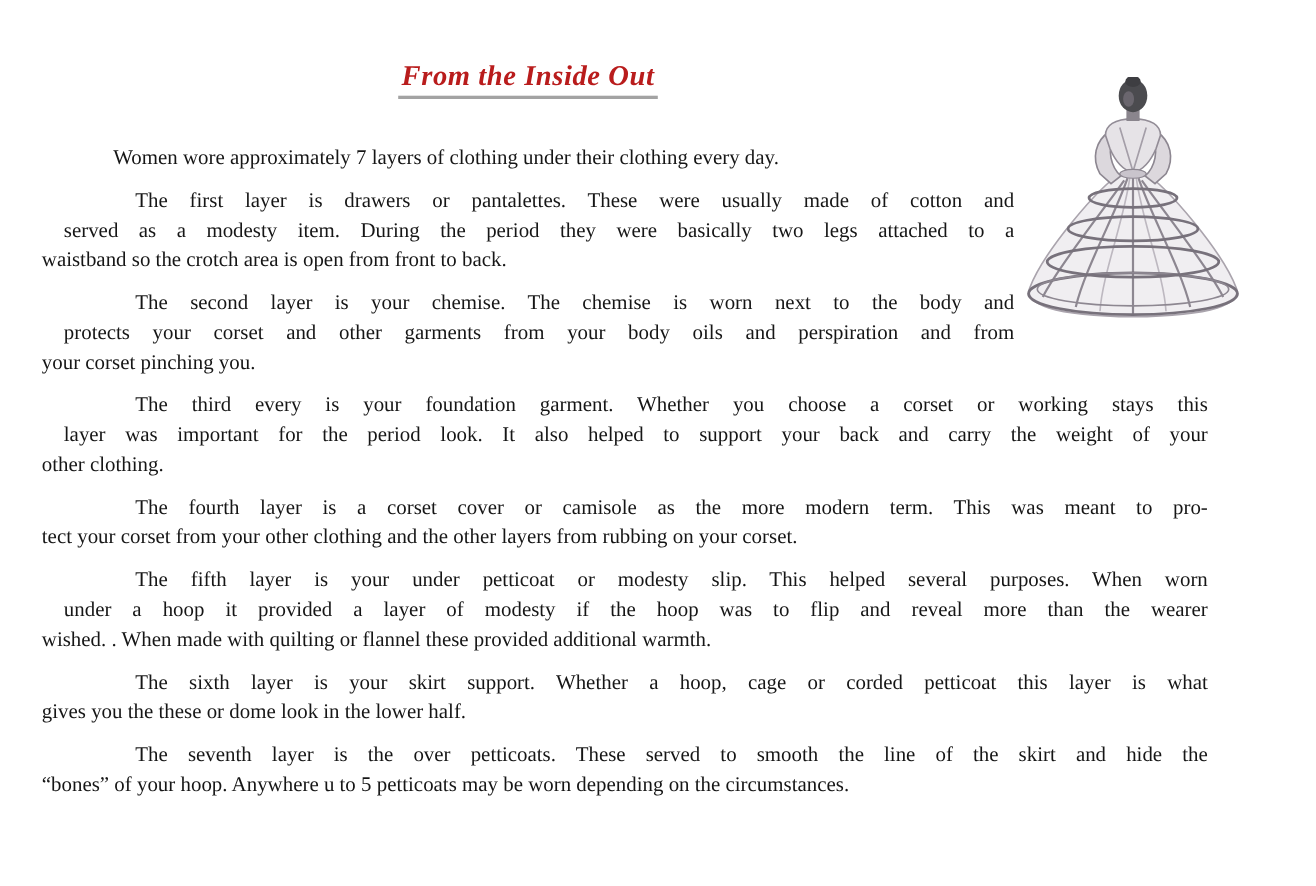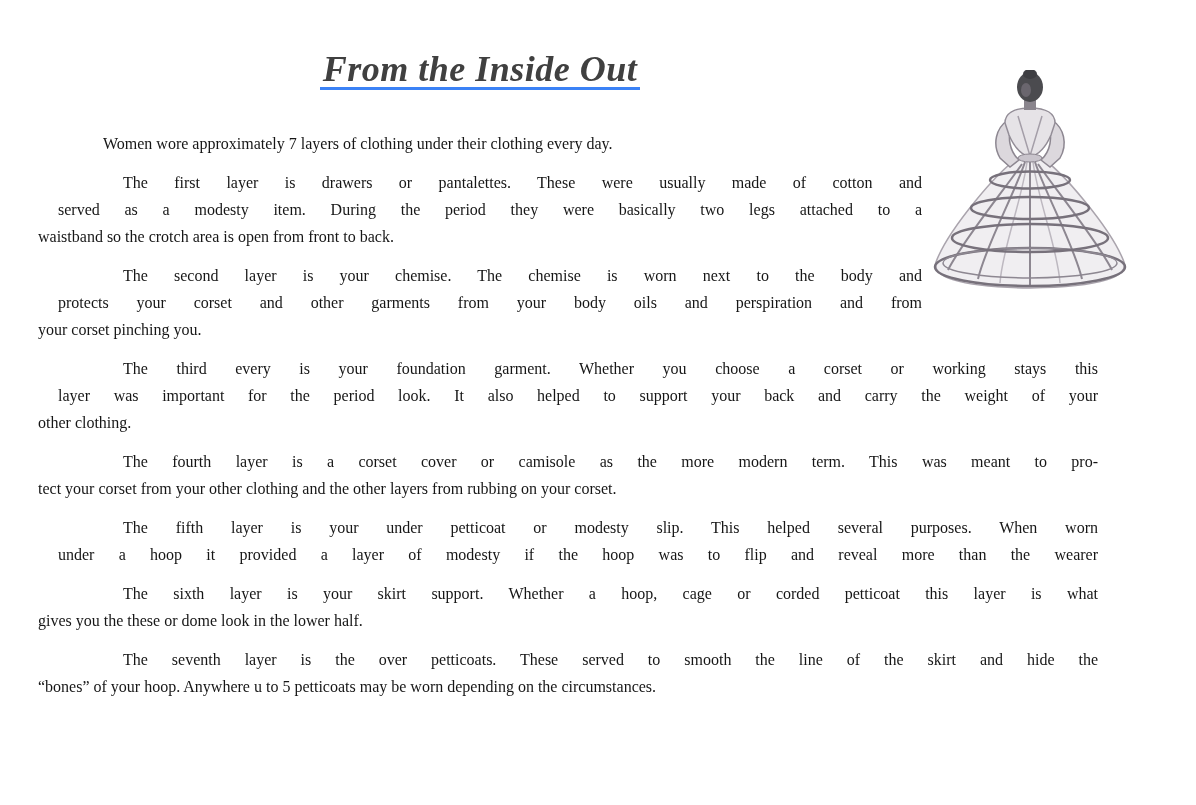--- a/index.html
+++ b/index.html
@@ -15,34 +15,34 @@
     overflow: hidden;
   }
   .title-row {
     width: 884px;
     text-align: center;
     margin-bottom: 40px;
     height: 38px;
   }
   .title-text {
     display: inline-block;
-    font-size: 36px;
+    font-size: 26px;
     font-weight: bold;
     font-style: italic;
     letter-spacing: 0.5px;
-    color: #404040;
-    border-bottom: 3px solid #3b82f6;
+    color: #b91c1c;
+    border-bottom: 3px solid #a3a3a3;
     padding: 0 3px 1px 3px;
     line-height: 34px;
   }
   .p { margin: 0 0 12px 0; }
   .narrow { width: 884px; }
   .full { width: 1060px; }
   .ln {
-    font-size: 16px;
+    font-size: 19px;
     line-height: 27px;
     min-height: 27px;
     white-space: normal;
   }
   .j { text-align: justify; text-align-last: justify; margin-left: 20px; }
   .ind { text-indent: 65px; }
   .figure {
     position: absolute;
     left: 926px;
     top: 70px;
@@ -113,20 +113,21 @@
   </div>
 
   <div class="p full">
     <div class="ln ind j">The fourth layer is a corset cover or camisole as the more modern term.  This was meant to pro-</div>
     <div class="ln">tect your corset from your other clothing and the other layers from rubbing on your corset.</div>
   </div>
 
   <div class="p full">
     <div class="ln ind j">The fifth layer is your under petticoat or modesty slip.  This helped several purposes.  When worn</div>
     <div class="ln j">under a hoop it provided a layer of modesty if the hoop was to flip and reveal more than the wearer</div>
+    <div class="ln">wished. .  When made with quilting or flannel these provided additional warmth.</div>
   </div>
 
   <div class="p full">
     <div class="ln ind j">The sixth layer is your skirt support. Whether a hoop, cage or corded petticoat this layer is what</div>
     <div class="ln">gives you the these or dome look in the lower half.</div>
   </div>
 
   <div class="p full">
     <div class="ln ind j">The seventh layer is the over petticoats.  These served to smooth the line of the skirt and hide the</div>
     <div class="ln">“bones” of your hoop.  Anywhere u to 5 petticoats may be worn depending on the circumstances.</div>

